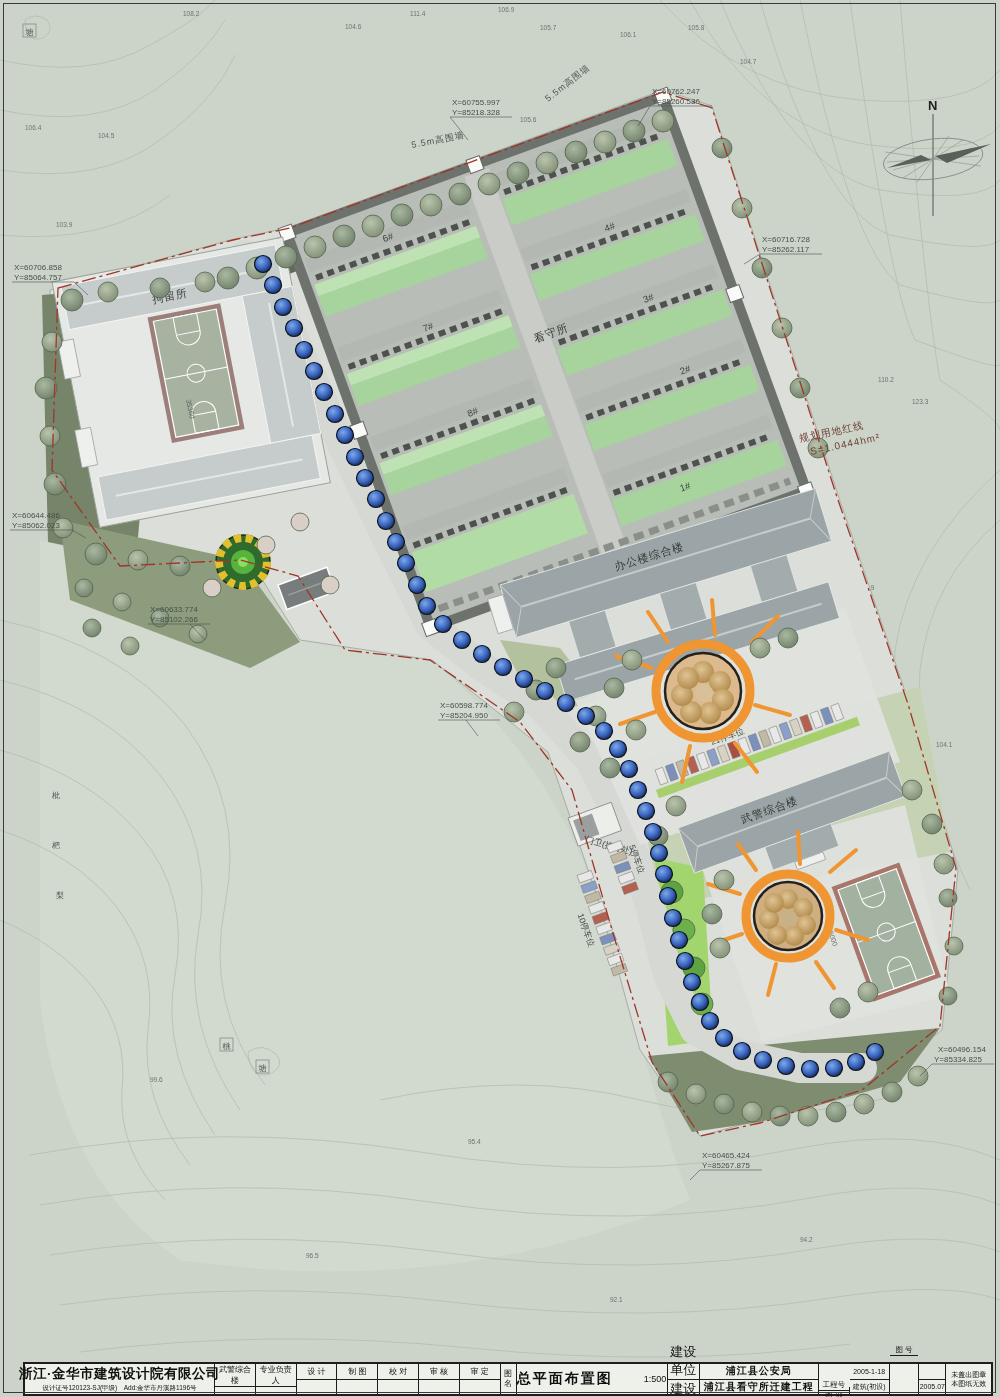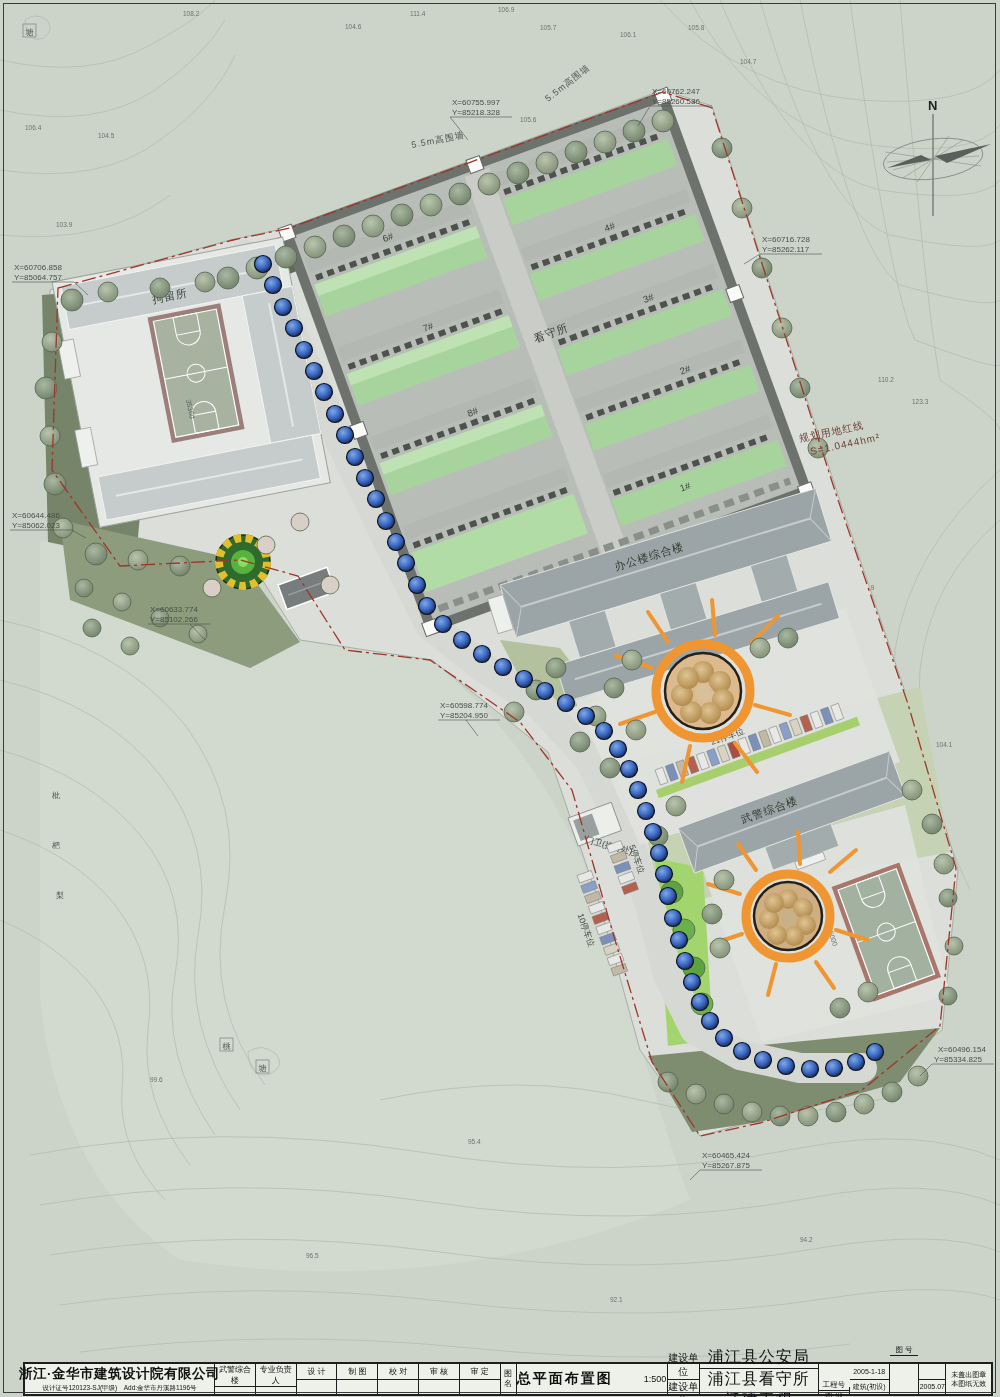--- a/index.html
+++ b/index.html
@@ -27,22 +27,22 @@
                 border-bottom:1px solid #1d1d1d;box-sizing:border-box;width:100%;}
   #tblock .col2 > div:last-child{border-bottom:none;}
   .company{width:190px;flex-direction:column;justify-content:center;}
   .company .cname{font-size:13.5px;font-weight:bold;letter-spacing:0.5px;white-space:nowrap;}
   .company .csub{font-size:6.5px;margin-top:1px;white-space:nowrap;}
   .pcol{width:41px;}
   .tuming{width:16px;flex-direction:column;font-size:8px;line-height:1.2;}
   .dtitle{width:152px;gap:31px;}
   .dtitle .t1{font-size:14px;font-weight:bold;letter-spacing:2px;}
   .dtitle .t2{font-size:9px;}
-  .lblcol{width:32px;font-size:10px;}
-  .valcol{width:120px;font-size:16px;font-weight:normal;letter-spacing:1px;}
+  .lblcol{width:32px;font-size:13px;}
+  .valcol{width:120px;font-size:10px;font-weight:bold;letter-spacing:1px;}
   .lblcol2{width:31px;font-size:7.5px;margin-top:23px;}
   .valcol2{width:40px;font-size:7px;}
   .lblcol3{width:30px;font-size:7.5px;gap:48px;}
   .valcol3{width:27px;font-size:7px;}
   .notecol{width:45px;flex-direction:column;font-size:7px;line-height:1.3;border-right:none !important;}
   #frame{position:absolute;left:3px;top:3px;width:993px;height:1390px;
          border:1.5px solid #3a3a3a;box-sizing:border-box;pointer-events:none;}
 </style>
 </head>
 <body>

